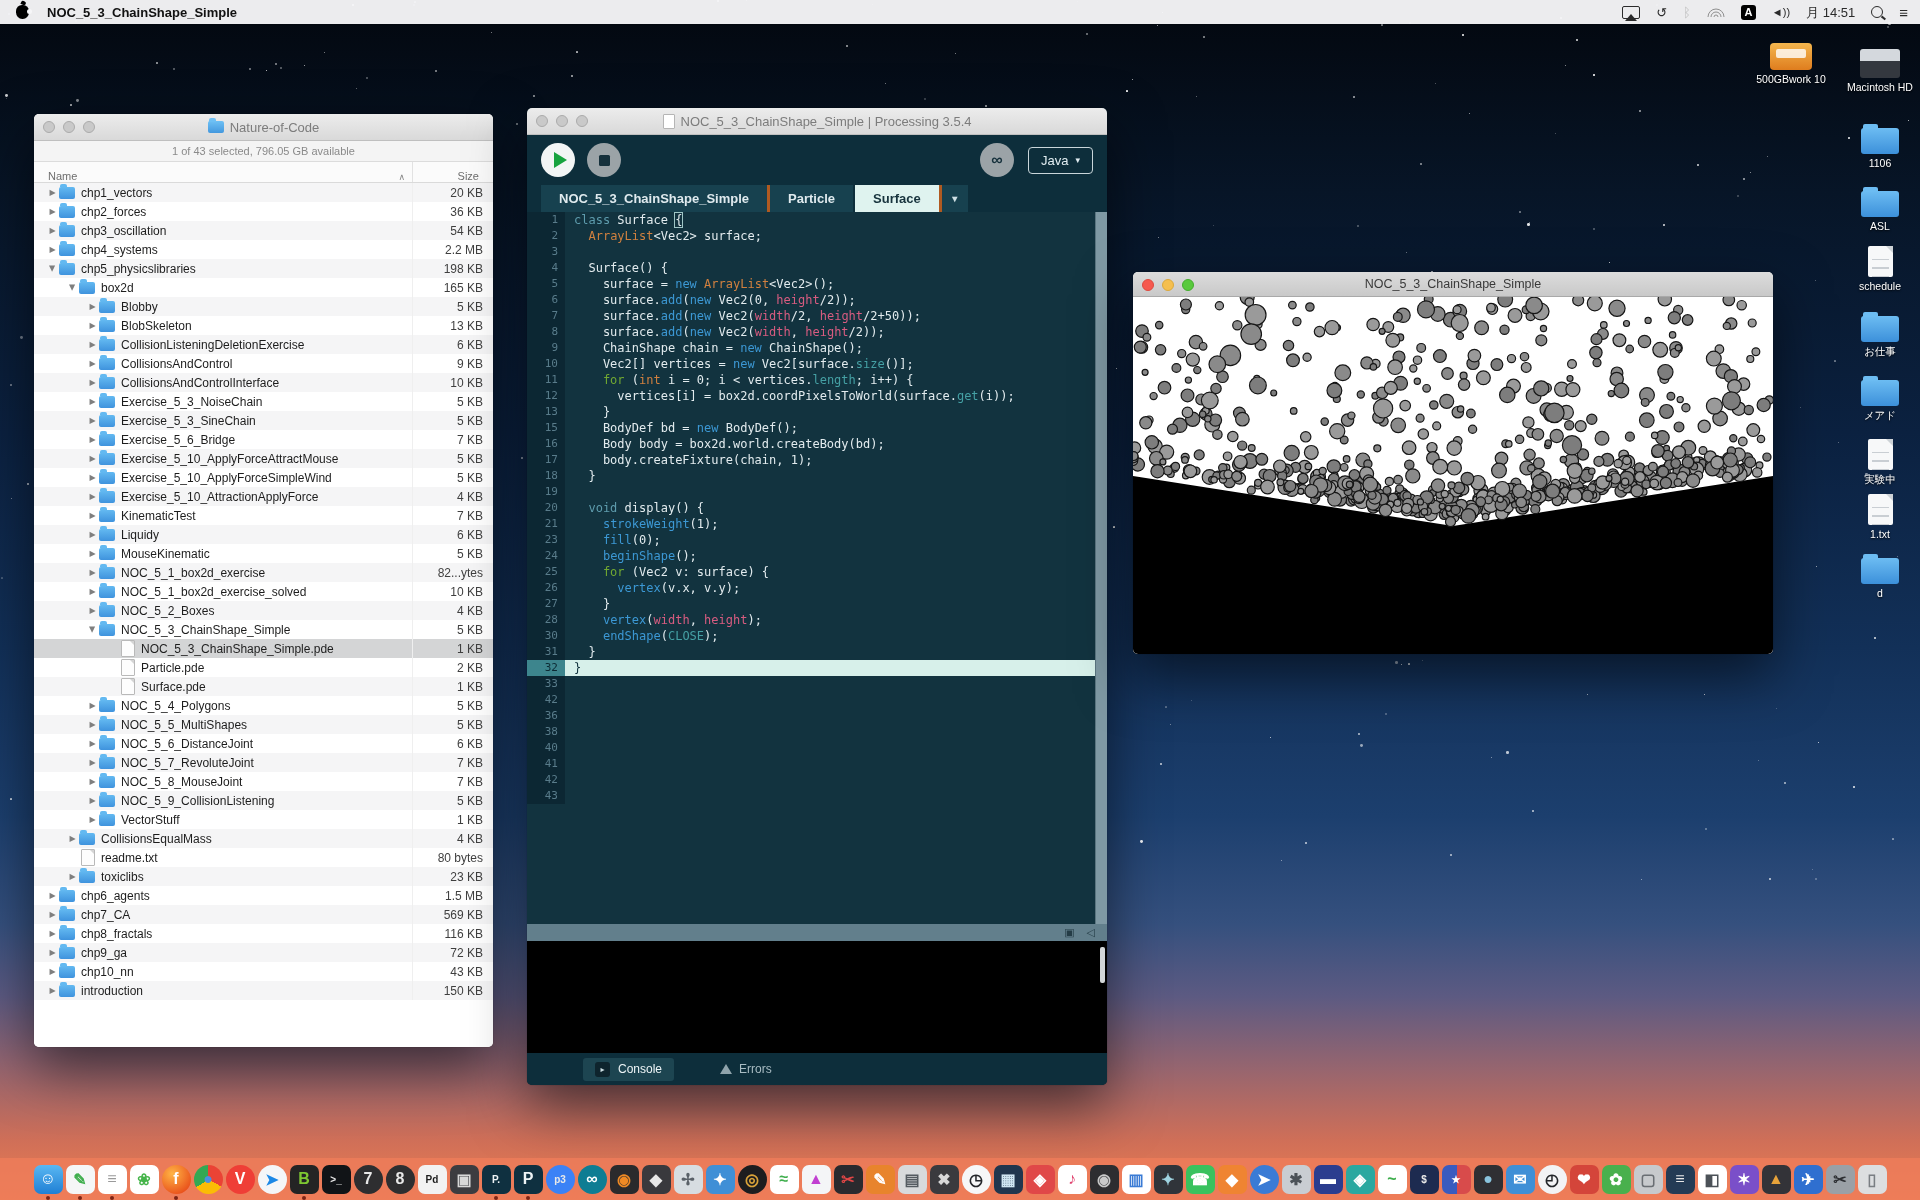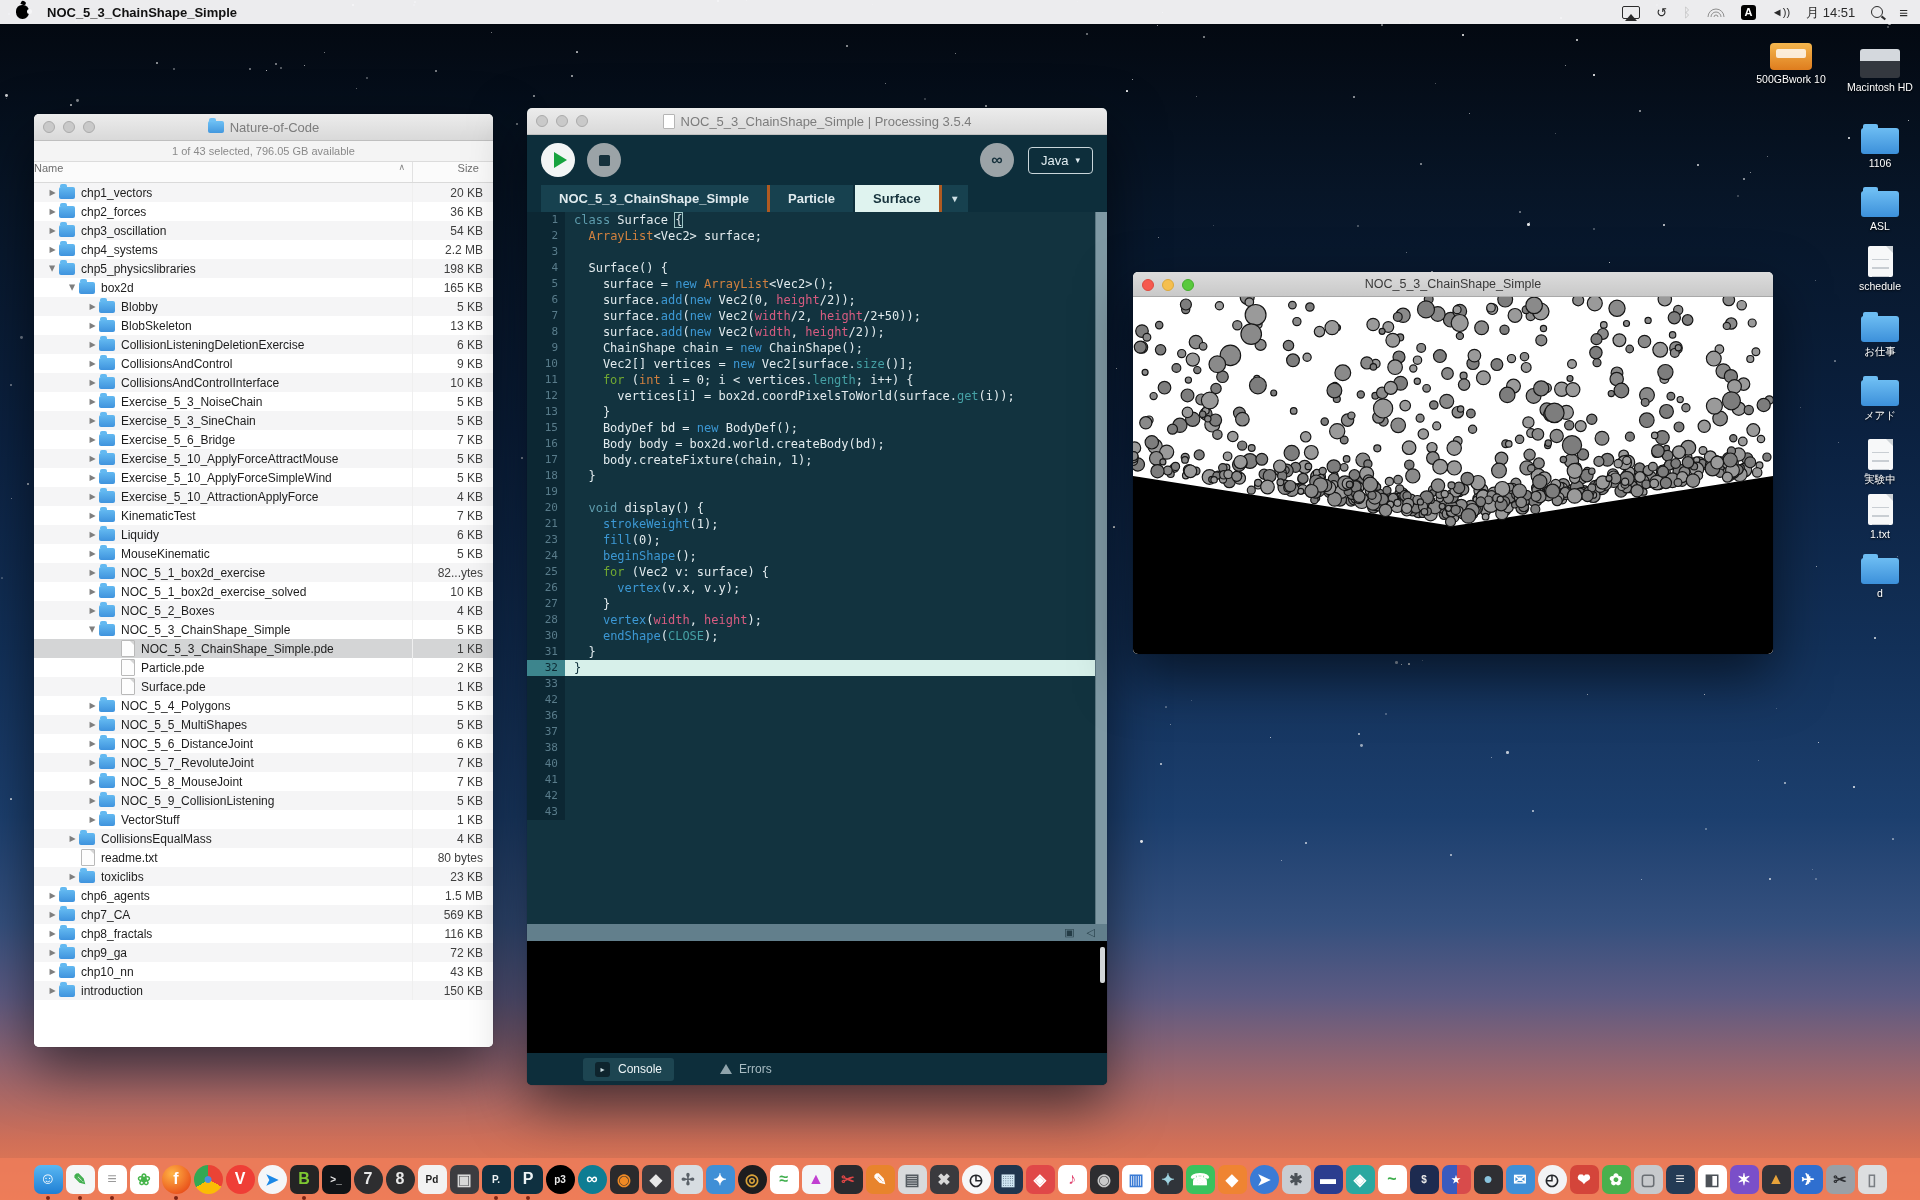--- a/index.html
+++ b/index.html
@@ -45,21 +45,21 @@
   .light.grn{background:#59c93d;border-color:#43ad2d;}
   .wtitle{font-size:13px;color:#7c7c7c;display:flex;align-items:center;gap:6px;}
 
   
   #finder{left:34px;top:114px;width:459px;height:933px;background:#fff;display:flex;flex-direction:column;}
   .minifolder{width:16px;height:12px;background:linear-gradient(#6ec0f4,#4398de);border-radius:2px;position:relative;display:inline-block;}
   .minifolder::before{content:"";position:absolute;top:-3px;left:1px;width:7px;height:4px;background:#6ec0f4;border-radius:2px 2px 0 0;}
   #finder-status{height:20px;background:#f4f4f4;border-bottom:1px solid #dcdcdc;font-size:11px;color:#8a8a8a;
     display:flex;align-items:center;justify-content:center;flex:none;}
   #finder-header{height:20px;background:#fbfbfb;border-bottom:1px solid #dadada;font-size:11px;color:#6e6e6e;
-    display:flex;align-items:flex-start;position:relative;flex:none;}
+    display:flex;align-items:flex-end;padding-left:14px;position:relative;flex:none;}
   #finder-header .caret{position:absolute;right:88px;font-size:9px;color:#8a8a8a;}
   #finder-header .sizeh{position:absolute;right:14px;}
   #finder-header .colline{position:absolute;right:80px;top:0;bottom:0;width:1px;background:#e2e2e2;}
   #finder-rows{flex:1;position:relative;background:#fff;}
   #finder-colline{position:absolute;right:80px;top:0;height:817px;width:1px;background:#efefef;z-index:3;}
   .frow{height:19px;display:flex;align-items:center;font-size:12px;color:#1d1d1d;position:relative;}
   .frow.odd{background:#f5f5f6;}
   .frow.sel{background:#d4d5d6;}
   .disc{width:13px;flex:none;font-size:8px;color:#7f7f7f;display:inline-block;text-align:center;}
   .disc.open{transform:rotate(90deg);}
@@ -948,24 +948,20 @@
         <div class="cl">
           <span class="g">33</span>
           <span class="cd"></span>
         </div>
         <div class="cl">
           <span class="g">42</span>
           <span class="cd"></span>
         </div>
         <div class="cl">
           <span class="g">36</span>
-          <span class="cd"></span>
-        </div>
-        <div class="cl">
-          <span class="g">37</span>
           <span class="cd"></span>
         </div>
         <div class="cl">
           <span class="g">38</span>
           <span class="cd"></span>
         </div>
         <div class="cl">
           <span class="g">40</span>
           <span class="cd"></span>
         </div>
@@ -1744,21 +1740,21 @@
     <div class="dock-item round" style="background: rgb(239, 62, 54); color: rgb(255, 255, 255);">V</div>
     <div class="dock-item round" style="background: rgb(244, 246, 248); color: rgb(27, 136, 230);">➤</div>
     <div class="dock-item" style="background: rgb(36, 36, 36); color: rgb(126, 200, 50);">B<span class="dot"></span></div>
     <div class="dock-item small" style="background: rgb(17, 20, 23); color: rgb(232, 232, 232);">&gt;_</div>
     <div class="dock-item round" style="background: rgb(46, 46, 48); color: rgb(232, 232, 232);">7</div>
     <div class="dock-item round" style="background: rgb(46, 46, 48); color: rgb(232, 232, 232);">8</div>
     <div class="dock-item small" style="background: rgb(242, 242, 242); color: rgb(28, 28, 28);">Pd</div>
     <div class="dock-item" style="background: rgb(60, 60, 64); color: rgb(216, 216, 216);">▣</div>
     <div class="dock-item small" style="background: rgb(15, 48, 64); color: rgb(236, 242, 244);">P.<span class="dot"></span></div>
     <div class="dock-item" style="background: rgb(15, 48, 64); color: rgb(236, 242, 244);">P<span class="dot"></span></div>
-    <div class="dock-item round small" style="background: #000000; color: rgb(232, 232, 232);">p3</div>
+    <div class="dock-item round small" style="background: #3b82f6; color: rgb(232, 232, 232);">p3</div>
     <div class="dock-item round" style="background: rgb(14, 125, 147); color: rgb(255, 255, 255);">∞</div>
     <div class="dock-item" style="background: rgb(42, 42, 44); color: rgb(240, 138, 36);">◉</div>
     <div class="dock-item" style="background: rgb(57, 57, 61); color: rgb(232, 232, 232);">◆</div>
     <div class="dock-item" style="background: rgb(215, 221, 225); color: rgb(90, 97, 104);">✢</div>
     <div class="dock-item" style="background: rgb(63, 143, 214); color: rgb(255, 255, 255);">✦</div>
     <div class="dock-item round" style="background: rgb(29, 29, 31); color: rgb(217, 163, 58);">◎</div>
     <div class="dock-item" style="background: rgb(255, 255, 255); color: rgb(63, 174, 77);">≈</div>
     <div class="dock-item" style="background: rgb(244, 245, 247); color: rgb(193, 63, 209);">▲</div>
     <div class="dock-item" style="background: rgb(42, 42, 46); color: rgb(224, 70, 70);">✂</div>
     <div class="dock-item" style="background: rgb(232, 132, 44); color: rgb(255, 255, 255);">✎</div>

